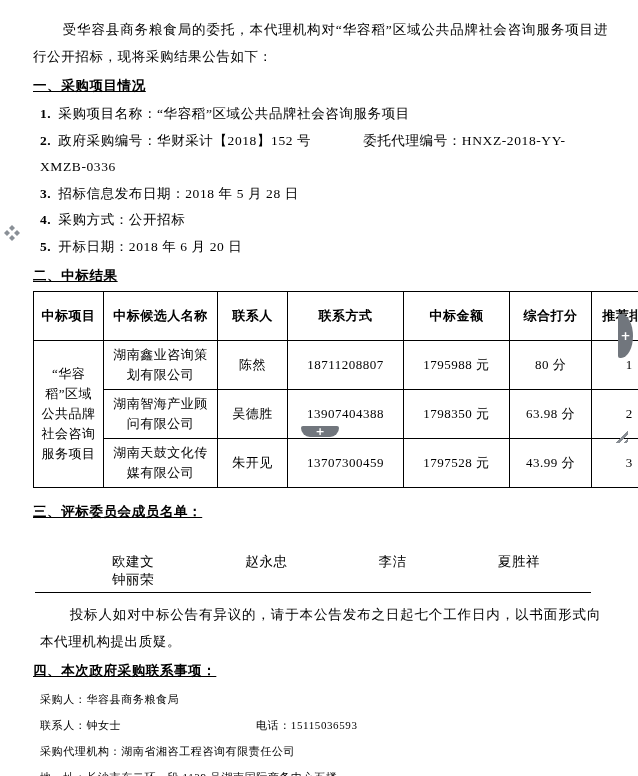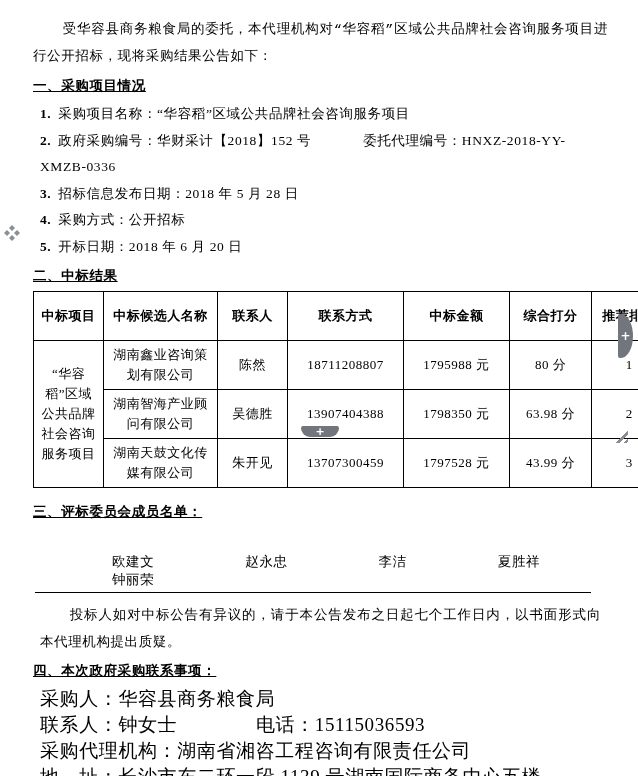--- a/index.html
+++ b/index.html
@@ -3,21 +3,21 @@
 <meta charset="utf-8">
 <style>
   html,body{margin:0;padding:0;background:#fff;}
   body{
     width:638px;height:776px;position:relative;overflow:hidden;
     font-family:"Liberation Serif","DejaVu Serif",serif;color:#000;
   }
   .page{position:relative;width:638px;height:776px;box-sizing:border-box;
         padding:10px 30px 0 33px;}
   .intro{font-size:13.5px;line-height:27px;text-indent:2.2em;text-align:justify;
-         margin:6px 0 2px;letter-spacing:0.6px;font-family:Liberation Mono, monospace;}
+         margin:6px 0 2px;letter-spacing:0.6px;}
   .sec-heading{font-size:13.5px;font-weight:bold;margin:7px 0 6px;letter-spacing:0.6px;text-decoration:underline;}
   .item{font-size:13.5px;line-height:26.5px;padding-left:7px;letter-spacing:0.6px;}
   .item .num{font-weight:bold;margin-right:7px;}
   .item .gap2{margin-left:52px;}
 
   table.result{border-collapse:collapse;table-layout:fixed;width:634px;margin:4px 0 0 0;}
   table.result th,table.result td{
     border:1.5px solid #000;text-align:center;vertical-align:middle;
     font-size:13px;line-height:20px;padding:3px 5px;word-break:break-all;
     letter-spacing:0.5px;font-weight:normal;
@@ -27,21 +27,21 @@
   td.project-cell{line-height:24px;}
 
   .names-line{margin:30px 0 0 2px;width:556px;border-bottom:1.6px solid #000;
               padding:2px 0 3px 40px;font-size:13.5px;letter-spacing:0.6px;box-sizing:border-box;}
   .names-line span{display:inline-block;margin-right:50px;padding-left:37px;}
   .names-line span:last-child{margin-right:0;}
 
   .objection{font-size:13.5px;line-height:27px;text-indent:2.2em;text-align:justify;
              margin:8px 7px 4px;letter-spacing:0.6px;}
 
-  .contact{font-size:19px;line-height:26px;padding-left:7px;letter-spacing:0.6px;}
+  .contact{font-size:11px;line-height:26px;padding-left:7px;letter-spacing:0.6px;}
   .contact .c1{display:inline-block;min-width:216px;}
 
   
   .move-handle{position:absolute;left:3px;top:224px;width:18px;height:18px;cursor:move;}
   .col-plus{position:absolute;left:618px;top:314px;width:15px;height:44px;
             background:#71767d;border-radius:2px 12px 12px 2px / 2px 22px 22px 2px;
             color:#fff;display:flex;align-items:center;justify-content:center;
             font-family:"DejaVu Sans",sans-serif;font-size:12px;font-weight:bold;cursor:pointer;}
   .row-plus{position:absolute;left:301px;top:426px;width:38px;height:11px;
             background:#71767d;border-radius:2px 2px 9px 9px;color:#fff;

